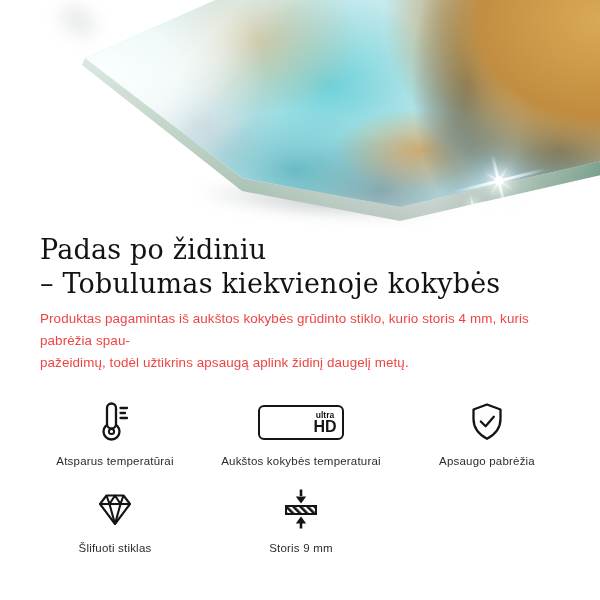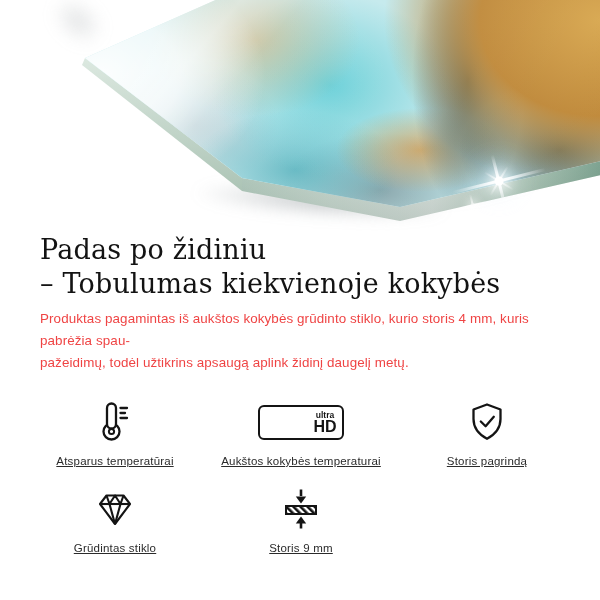--- a/index.html
+++ b/index.html
@@ -75,21 +75,21 @@
     position:absolute;left:40px;top:308px;width:535px;
     font-size:13.4px;line-height:22px;color:#ef4444;letter-spacing:.1px;
   }
   
   .features{
     position:absolute;left:22px;top:398px;width:558px;
     display:grid;grid-template-columns:repeat(3,1fr);row-gap:16px;
   }
   .feature{display:flex;flex-direction:column;align-items:center;text-align:center;}
   .icon-box{height:48px;display:flex;align-items:center;justify-content:center;}
-  .feature-label{margin-top:8px;font-size:11.5px;line-height:15px;color:#2b2b2b;letter-spacing:.2px;text-decoration:underline;}
+  .feature-label{margin-top:8px;font-size:11.5px;line-height:15px;color:#2b2b2b;letter-spacing:.2px;}
   .uhd-box{
     width:34px;height:31px;border:2.4px solid #141414;border-radius:6px;
     display:flex;flex-direction:column;align-items:center;justify-content:center;color:#141414;padding-left:48px;
   }
   .uhd-top{font-size:8.5px;font-weight:700;line-height:9px;letter-spacing:0;}
   .uhd-bottom{font-size:16px;font-weight:700;line-height:14px;letter-spacing:0;}
   svg{display:block;}
 </style>
 </head>
 <body>
@@ -153,33 +153,33 @@
       <div class="feature-label">Aukštos kokybės temperaturai</div>
     </div>
 
     <div class="feature">
       <div class="icon-box">
         <svg width="44" height="44" viewBox="0 0 44 44" fill="none" stroke="#141414" stroke-width="2.3" stroke-linecap="round" stroke-linejoin="round">
           <path d="M22 4.5 L35.5 9.5 V19 C35.5 28.5 30.3 34.3 22 38.8 C13.7 34.3 8.5 28.5 8.5 19 V9.5 Z"></path>
           <path d="M15.8 21.5 L20.6 26.3 L28.8 16.8"></path>
         </svg>
       </div>
-      <div class="feature-label">Storis pagrindą</div>
+      <div class="feature-label">Apsaugo pabrėžia</div>
     </div>
 
     <div class="feature">
       <div class="icon-box">
         <svg width="44" height="44" viewBox="0 0 44 44" fill="none" stroke="#141414" stroke-width="2.1" stroke-linejoin="round">
           <path d="M7 17 L13.5 8.5 H30.5 L37 17 L22 37 Z"></path>
           <path d="M7 17 H37"></path>
           <path d="M13.5 8.5 L16.5 17 L22 8.5 L27.5 17 L30.5 8.5"></path>
           <path d="M16.5 17 L22 37 M27.5 17 L22 37"></path>
         </svg>
       </div>
-      <div class="feature-label">Grūdintas stiklo</div>
+      <div class="feature-label">Šlifuoti stiklas</div>
     </div>
 
 
     <div class="feature">
       <div class="icon-box">
         <svg width="44" height="44" viewBox="0 0 44 44">
           <defs>
             <pattern id="hatch" width="5" height="5" patternUnits="userSpaceOnUse" patternTransform="rotate(-45)">
               <rect width="5" height="5" fill="#ffffff"></rect>
               <rect width="2.6" height="5" fill="#141414"></rect>

